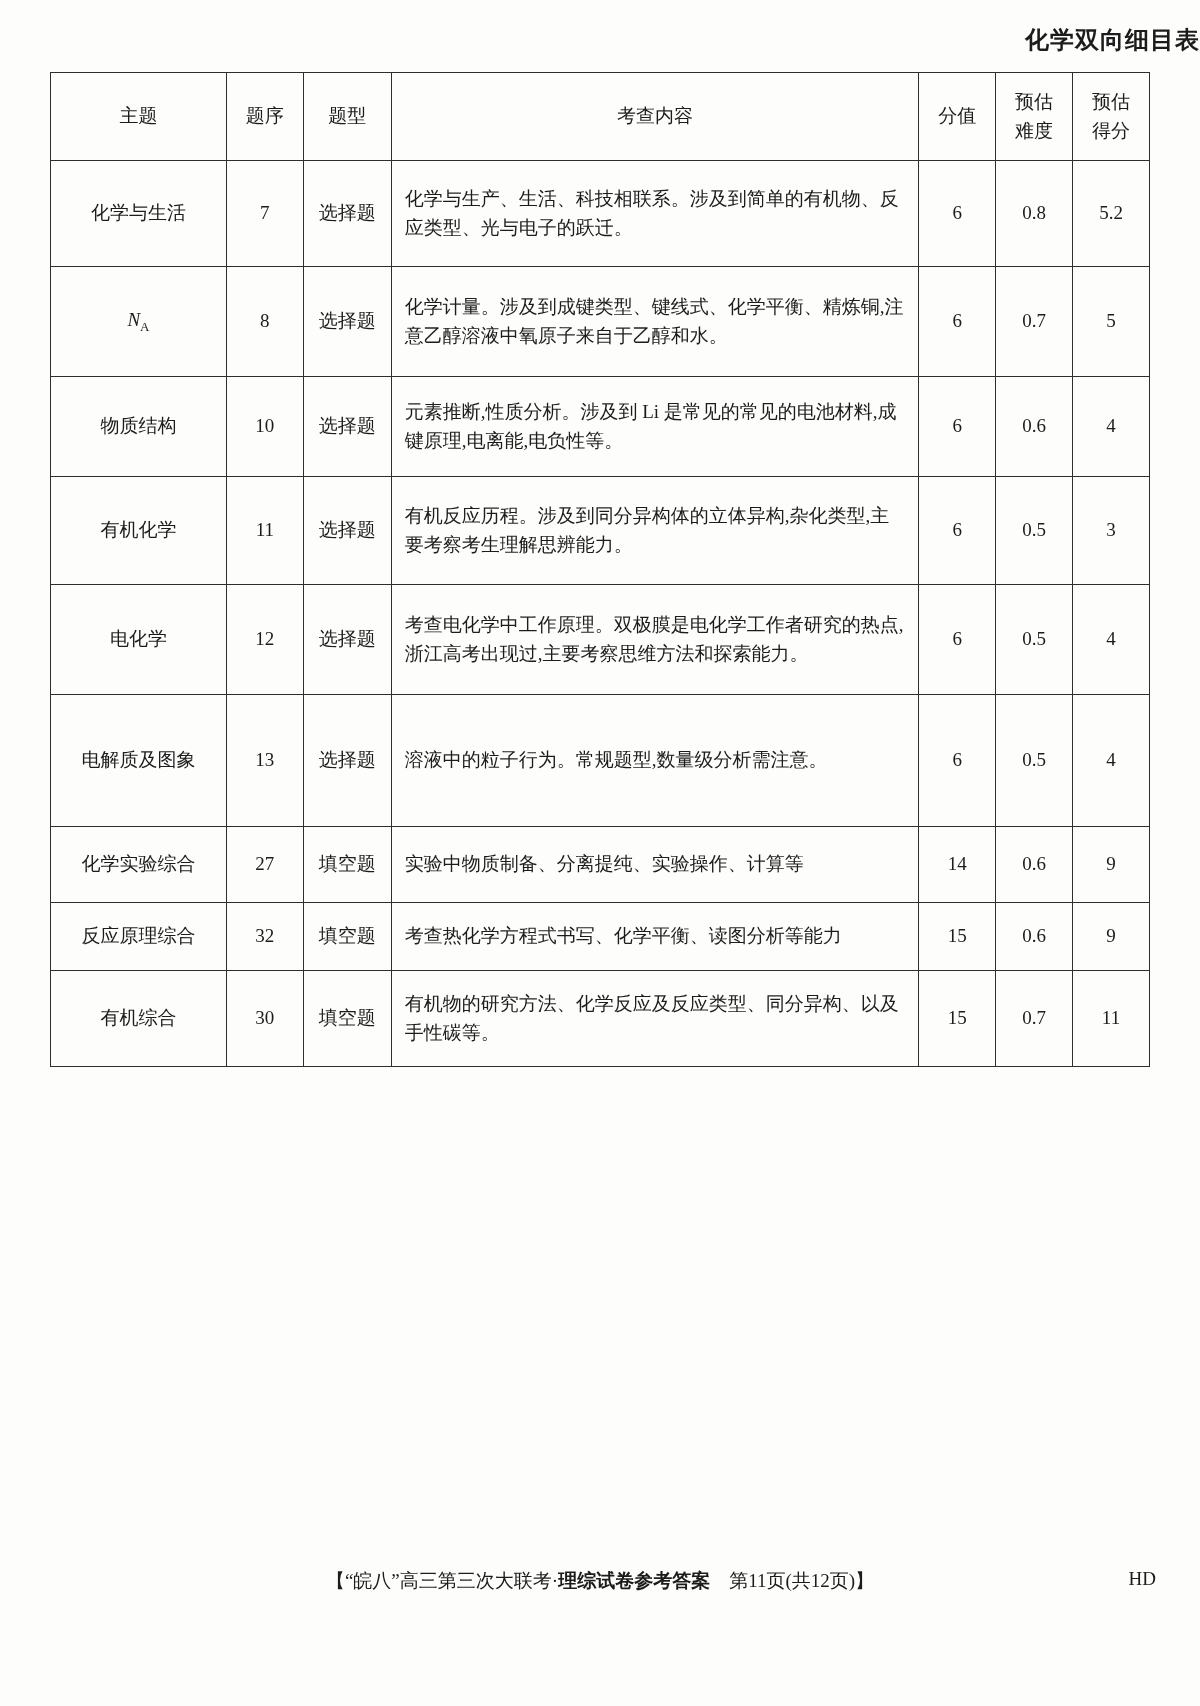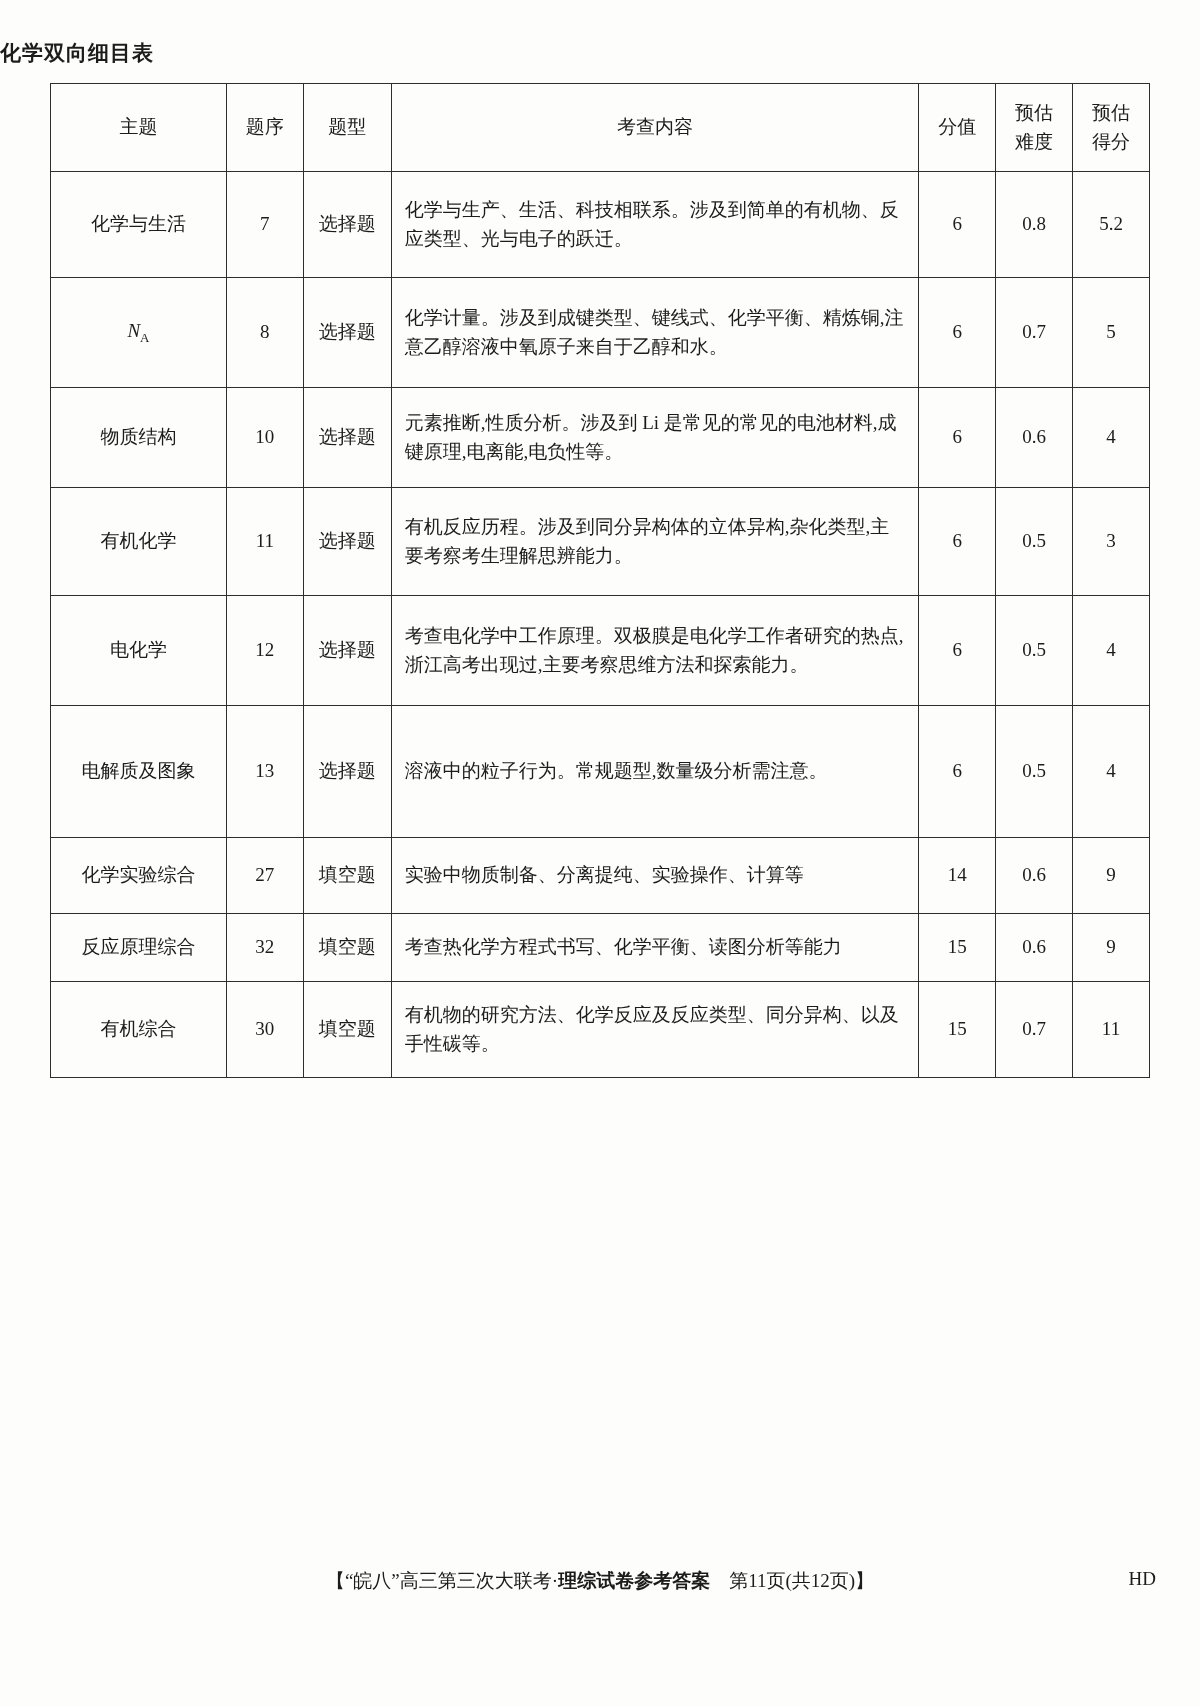--- a/index.html
+++ b/index.html
@@ -3,21 +3,21 @@
 <meta charset="utf-8">
 <style>
   * { margin:0; padding:0; box-sizing:border-box; }
   html,body { background:#e9e9e9; }
   .sheet {
     width:1200px; height:1706px; margin:0 auto; position:relative;
     background:#fdfdfc; color:#1c1c1c;
     font-family:"Liberation Serif","DejaVu Serif",serif;
   }
   .doc-title {
-    text-align:left; padding-top:39px; font-weight:bold; font-size:21px;
+    text-align:right; padding-top:24px; font-weight:bold; font-size:24px;
     letter-spacing:1px;
   }
   table.spec {
     border-collapse:collapse; table-layout:fixed;
     width:1100px; margin:16px auto 0;
   }
   .spec th, .spec td {
     border:1.6px solid #2e2e2e; font-size:19px; font-weight:normal;
     text-align:center; vertical-align:middle; padding:4px 6px;
     line-height:1.5; word-break:break-all;

